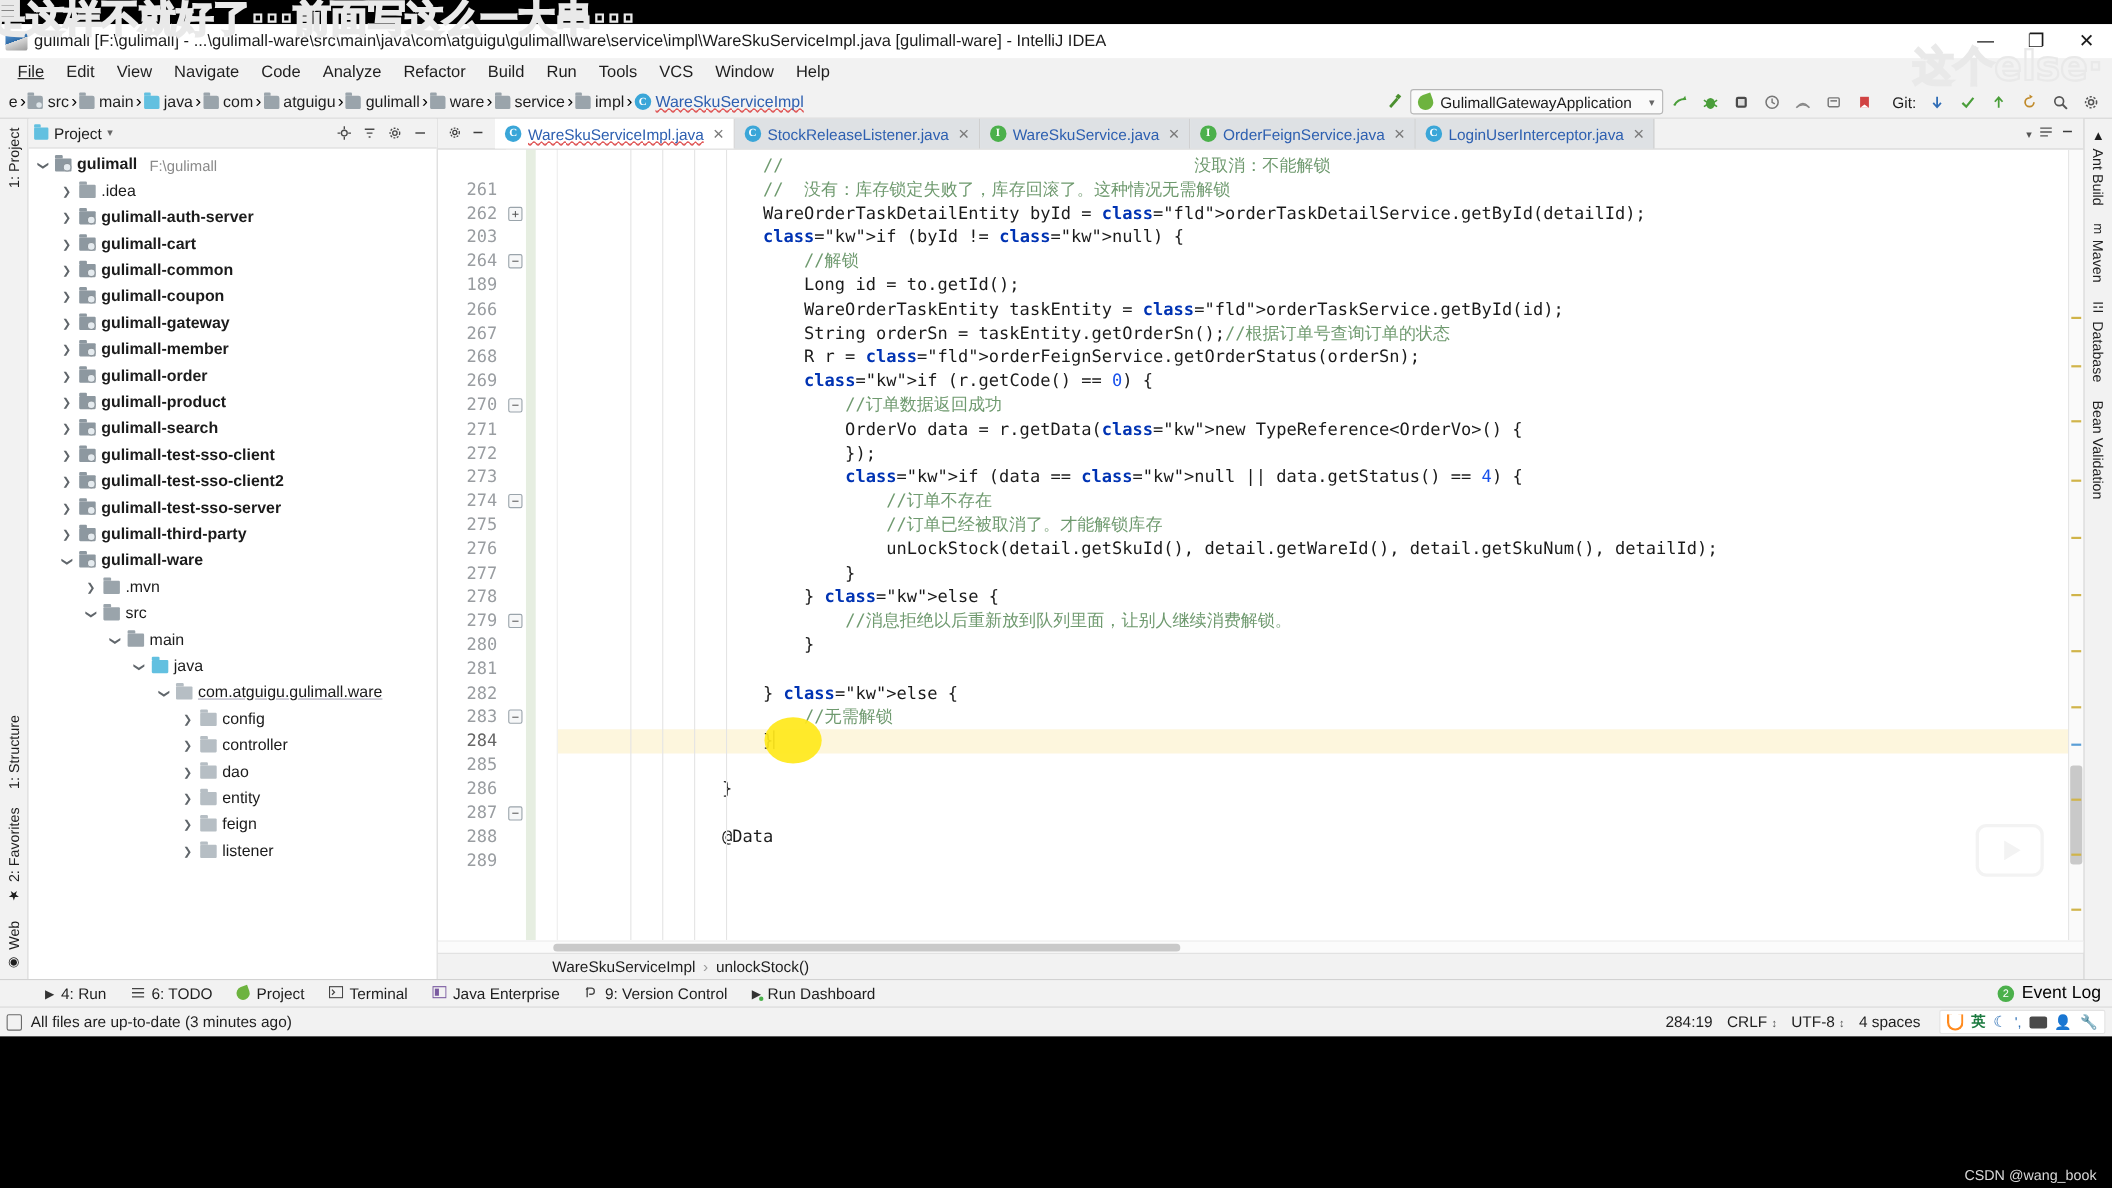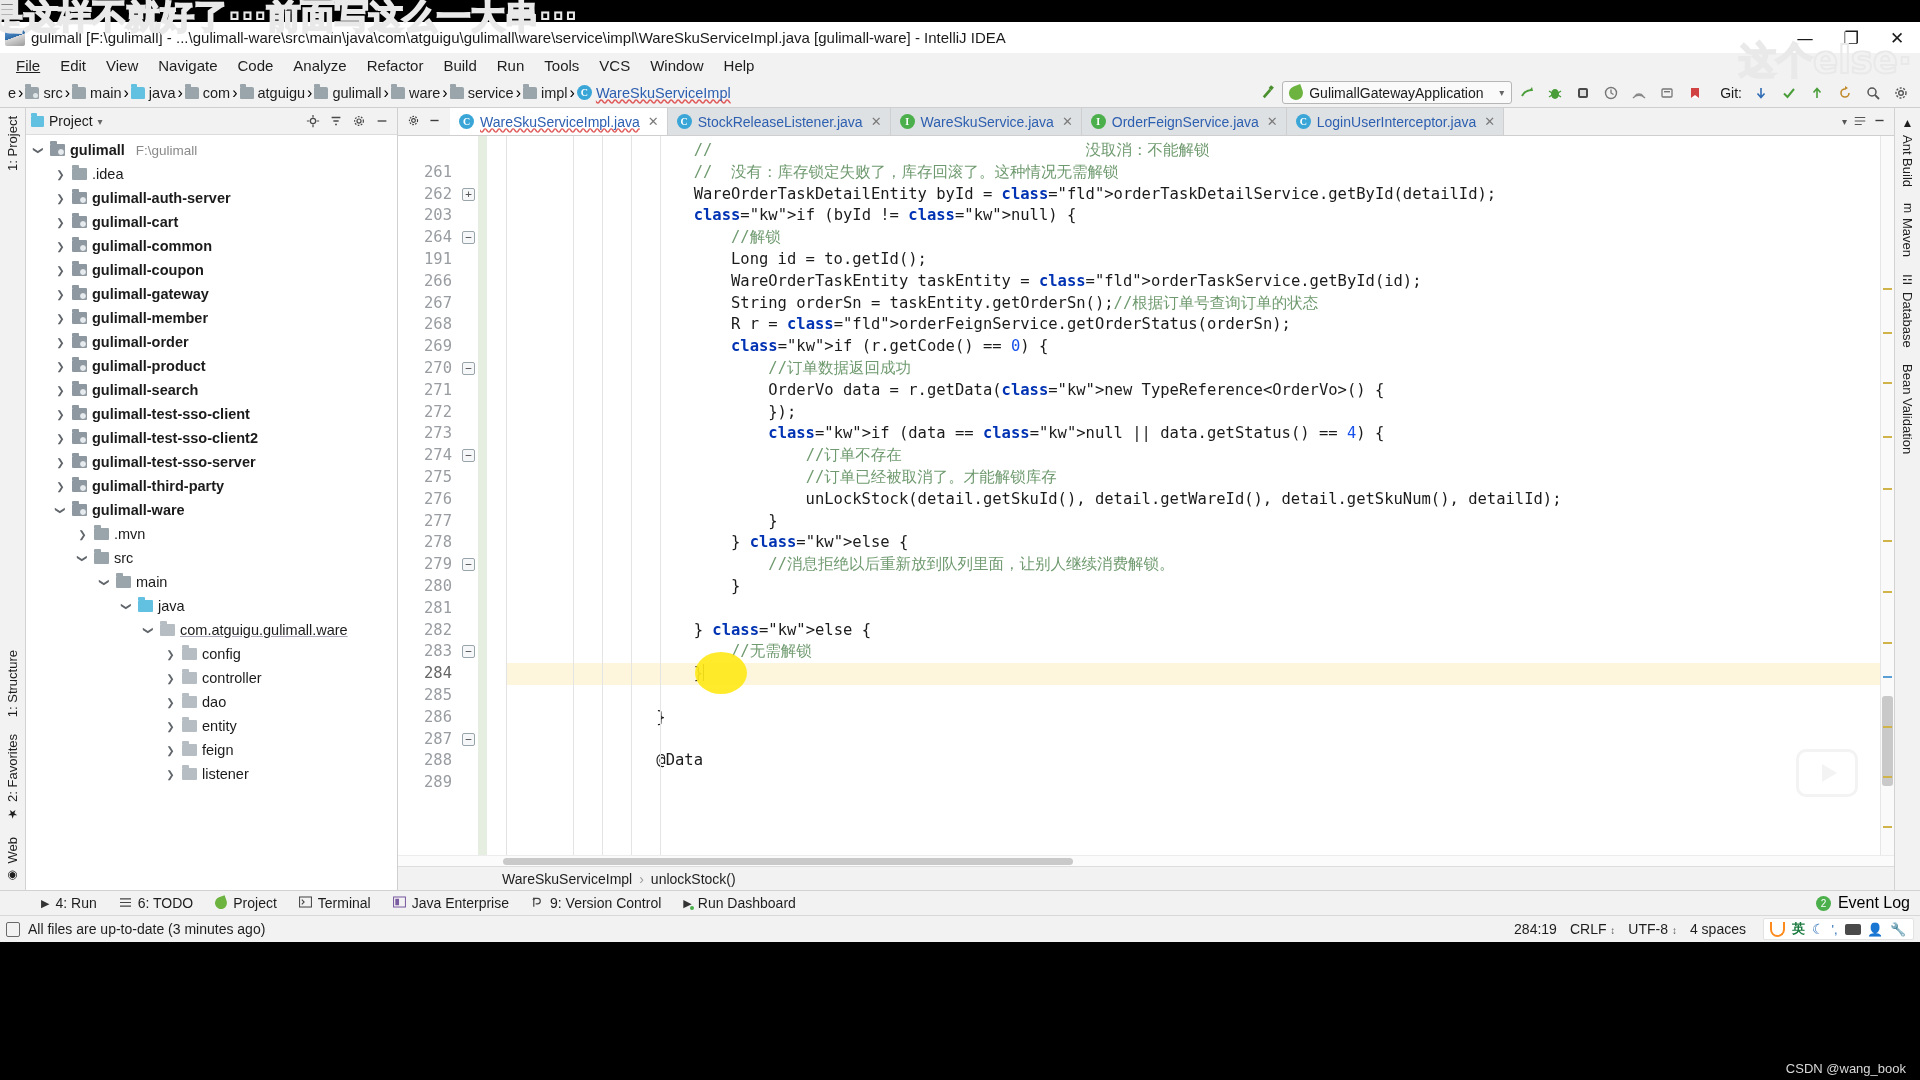--- a/index.html
+++ b/index.html
@@ -762,21 +762,21 @@
         </div>
 
         <div id="editor-area">
           <div id="gutter">
             <div id="linenos">
                 <div class="lno"></div>
                 <div class="lno">261</div>
                 <div class="lno">262</div>
                 <div class="lno">203</div>
                 <div class="lno">264</div>
-                <div class="lno">191</div>
+                <div class="lno">189</div>
                 <div class="lno">266</div>
                 <div class="lno">267</div>
                 <div class="lno">268</div>
                 <div class="lno">269</div>
                 <div class="lno">270</div>
                 <div class="lno">271</div>
                 <div class="lno">272</div>
                 <div class="lno">273</div>
                 <div class="lno">274</div>
                 <div class="lno">275</div>

